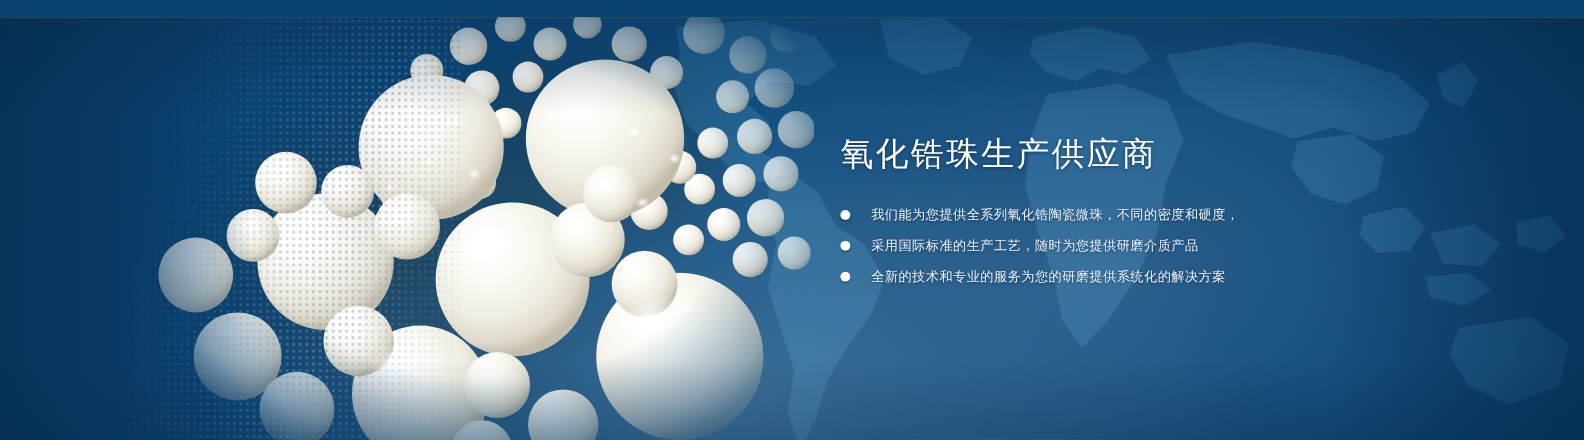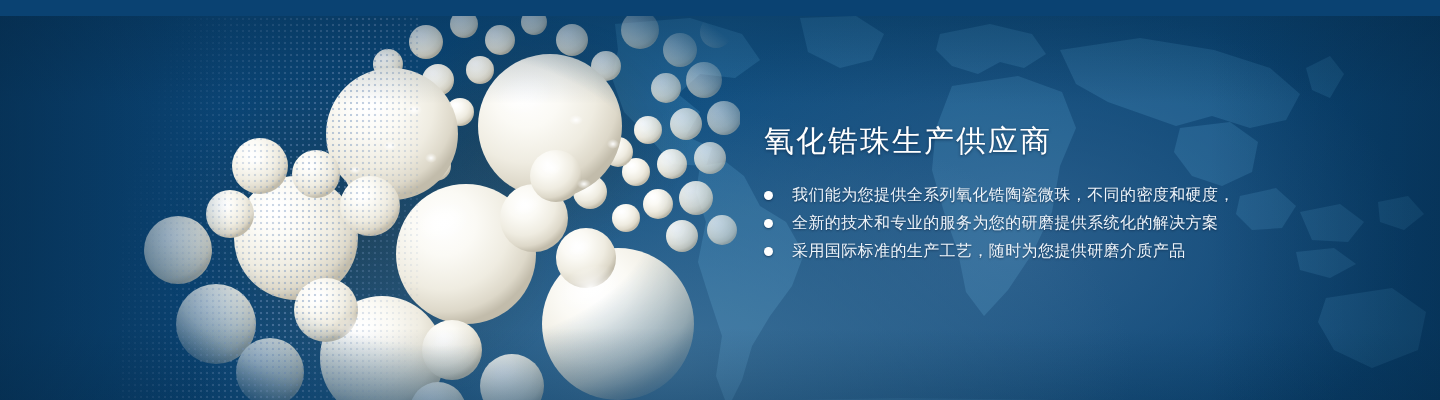--- a/index.html
+++ b/index.html
@@ -80,21 +80,21 @@
     white-space:nowrap;
   }
   .bullets {
     margin-top:22px;
     list-style:none;
   }
   .bullet {
     position:relative;
     padding-left:28px;
     color:#eef4fa;
-    font-size:16px;
+    font-size:12px;
     line-height:24px;
     letter-spacing:.4px;
     margin-bottom:4px;
     text-shadow:0 1px 2px rgba(0,20,45,.5);
   }
   .bullet .dot {
     position:absolute;
     left:0; top:8px;
     width:9px; height:9px;
     border-radius:50%;
@@ -318,24 +318,24 @@
 
     <ul class="bullets">
 
       <li class="bullet">
         <span class="dot"></span>
         <span>我们能为您提供全系列氧化锆陶瓷微珠，不同的密度和硬度，</span>
       </li>
 
       <li class="bullet">
         <span class="dot"></span>
+        <span>采用国际标准的生产工艺，随时为您提供研磨介质产品</span>
+      </li>
+
+      <li class="bullet">
+        <span class="dot"></span>
         <span>全新的技术和专业的服务为您的研磨提供系统化的解决方案</span>
       </li>
 
-      <li class="bullet">
-        <span class="dot"></span>
-        <span>采用国际标准的生产工艺，随时为您提供研磨介质产品</span>
-      </li>
-
     </ul>
   </div>
 
 </div>
 
 </body></html>

